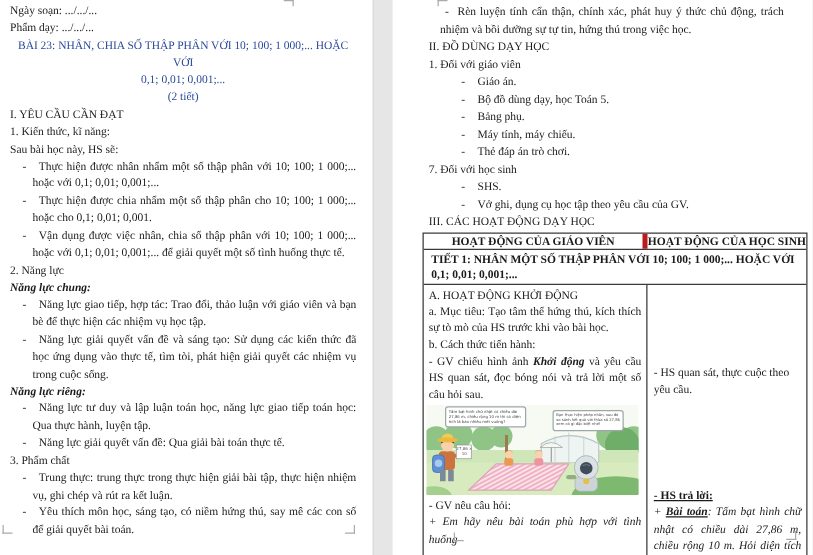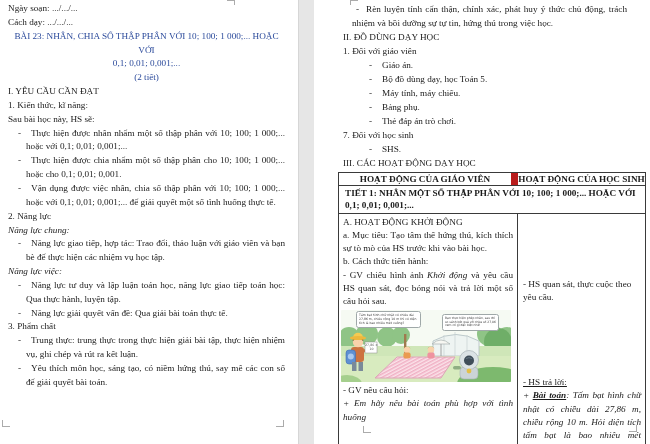--- a/index.html
+++ b/index.html
@@ -12,47 +12,47 @@
   }
   .page{position:absolute;top:0;height:444px;background:#ffffff;}
   .lp{left:0;width:298px;}
   .rp{left:314px;width:337px;}
   .gap{position:absolute;left:298px;top:0;width:15px;height:444px;background:#e6e6e6;border-left:1px solid #d6d6d6;border-right:1px solid #d6d6d6;}
 
   
   .lp-inner{padding:2px 13px 0 8px;font-size:9.2px;line-height:13.85px;}
   p{margin:0;}
   .b{font-weight:normal;}
-  .bi{font-weight:normal;font-style:italic;}
+  .bi{font-weight:bold;font-style:italic;}
   .it{font-style:italic;}
   .center{text-align:center;}
   .blue{color:#2b4a9b;}
   .jt{text-align:justify;}
   .bullet{position:relative;padding-left:18px;text-indent:5px;text-align:justify;}
   .bullet::before{content:"-";position:absolute;left:10px;top:0;text-indent:0;}
 
   
   .rp-top{padding:2px 24px 0 29px;font-size:9.2px;line-height:14.0px;}
   .bullet-r{position:relative;padding-left:9px;text-indent:14px;text-align:justify;}
   .bullet-r::before{content:"-";position:absolute;left:13px;top:0;text-indent:0;}
   .li2{position:relative;padding-left:39px;}
   .li2::before{content:"-";position:absolute;left:26px;top:0;}
 
   
   .gv-table{margin:2px 0 0 24px;width:308px;border:1px solid #3a3a3a;font-size:9.2px;box-sizing:border-box;background:#fff;}
   .t-head{display:flex;border-bottom:1px solid #3a3a3a;}
-  .t-h1{width:179px;border-right:7px solid #b91c1c;text-align:center;font-weight:bold;padding:1px 0;box-sizing:border-box;}
+  .t-h1{width:179px;border-right:4px solid #b91c1c;text-align:center;font-weight:bold;padding:1px 0;box-sizing:border-box;}
   .t-h2{flex:1;text-align:center;font-weight:bold;padding:1px 0;}
   .t-tiet{border-bottom:1px solid #3a3a3a;text-align:left;font-weight:bold;padding:1px 6px;line-height:12.4px;}
   .t-body{display:flex;}
   .t-c1{width:179px;border-right:1px solid #3a3a3a;padding:2px 4px 3px 4px;line-height:13.2px;box-sizing:border-box;}
   .t-c2{flex:1;padding:2px 4px 3px 5px;line-height:13.2px;}
   .t-c1 p{text-align:justify;}
   .hs-quan-sat{margin-top:62px;}
-  .hs-tra-loi{margin-top:72px;text-decoration:underline;}
+  .hs-tra-loi{margin-top:72px;text-decoration:underline;font-weight:bold;}
   .bt-label{font-weight:bold;font-style:italic;text-decoration:underline;}
 
   
   .illus{position:relative;width:170px;height:72px;margin:2px 0 2px -2px;overflow:hidden;border-radius:1px;}
   .illus svg{position:absolute;left:0;top:0;}
   .sbubble{position:absolute;background:#ffffff;border:0.5px solid #9fa8a8;border-radius:2.5px;
     font-family:"DejaVu Sans",sans-serif;color:#444;padding:1.5px 2px;box-sizing:border-box;
     font-size:3.1px;line-height:1.28;text-align:left;}
   .bub-l{left:15px;top:1px;width:65px;}
   .bub-r{left:101px;top:4px;width:57px;font-size:3.0px;}
@@ -67,57 +67,59 @@
   .c-tr{border-right-width:1px;border-top-width:1px;}
 </style>
 </head>
 <body>
 
 <div class="gap"></div>
 
 <div class="page lp">
   <div class="lp-inner">
     <p>Ngày soạn: .../.../...</p>
-    <p>Cách dạy: .../.../...</p>
+    <p>Phẩm dạy: .../.../...</p>
     <p class="b blue center">BÀI 23: NHÂN, CHIA SỐ THẬP PHÂN VỚI 10; 100; 1 000;... HOẶC VỚI</p>
     <p class="b blue center">0,1; 0,01; 0,001;...</p>
     <p class="b blue center">(2 tiết)</p>
     <p class="b">I. YÊU CẦU CẦN ĐẠT</p>
     <p class="b">1. Kiến thức, kĩ năng:</p>
     <p>Sau bài học này, HS sẽ:</p>
     <p class="bullet">Thực hiện được nhân nhẩm một số thập phân với 10; 100; 1 000;... hoặc với 0,1; 0,01; 0,001;...</p>
     <p class="bullet">Thực hiện được chia nhẩm một số thập phân cho 10; 100; 1 000;... hoặc cho 0,1; 0,01; 0,001.</p>
     <p class="bullet">Vận dụng được việc nhân, chia số thập phân với 10; 100; 1 000;... hoặc với 0,1; 0,01; 0,001;... để giải quyết một số tình huống thực tế.</p>
     <p class="b">2. Năng lực</p>
     <p class="bi">Năng lực chung:</p>
     <p class="bullet">Năng lực giao tiếp, hợp tác: Trao đổi, thảo luận với giáo viên và bạn bè để thực hiện các nhiệm vụ học tập.</p>
-    <p class="bi">Năng lực việc:</p>
+    <p class="bullet">Năng lực giải quyết vấn đề và sáng tạo: Sử dụng các kiến thức đã học ứng dụng vào thực tế, tìm tòi, phát hiện giải quyết các nhiệm vụ trong cuộc sống.</p>
+    <p class="bi">Năng lực riêng:</p>
     <p class="bullet">Năng lực tư duy và lập luận toán học, năng lực giao tiếp toán học: Qua thực hành, luyện tập.</p>
     <p class="bullet">Năng lực giải quyết vấn đề: Qua giải bài toán thực tế.</p>
     <p class="b">3. Phẩm chất</p>
     <p class="bullet">Trung thực: trung thực trong thực hiện giải bài tập, thực hiện nhiệm vụ, ghi chép và rút ra kết luận.</p>
     <p class="bullet">Yêu thích môn học, sáng tạo, có niềm hứng thú, say mê các con số để giải quyết bài toán.</p>
   </div>
   <div class="crop c-bl" style="left:2px;top:420px;"></div>
   <div class="crop c-br" style="left:276px;top:420px;"></div>
   <div class="crop c-tr" style="left:227px;top:0;height:4px;"></div>
 </div>
 
 <div class="page rp">
   <div class="rp-top">
     <p class="bullet-r">Rèn luyện tính cẩn thận, chính xác, phát huy ý thức chủ động, trách nhiệm và bồi dưỡng sự tự tin, hứng thú trong việc học.</p>
     <p class="b">II. ĐỒ DÙNG DẠY HỌC</p>
     <p class="b">1. Đối với giáo viên</p>
     <p class="li2">Giáo án.</p>
     <p class="li2">Bộ đồ dùng dạy, học Toán 5.</p>
+    <p class="li2">Bảng phụ.</p>
     <p class="li2">Máy tính, máy chiếu.</p>
-    <p class="li2">Bảng phụ.</p>
     <p class="li2">Thẻ đáp án trò chơi.</p>
     <p class="b">7. Đối với học sinh</p>
     <p class="li2">SHS.</p>
+    <p class="li2">Vở ghi, dụng cụ học tập theo yêu cầu của GV.</p>
     <p class="b">III. CÁC HOẠT ĐỘNG DẠY HỌC</p>
   </div>
 
   <div class="gv-table">
     <div class="t-head">
       <div class="t-h1">HOẠT ĐỘNG CỦA GIÁO VIÊN</div>
       <div class="t-h2">HOẠT ĐỘNG CỦA HỌC SINH</div>
     </div>
     <div class="t-tiet">TIẾT 1: NHÂN MỘT SỐ THẬP PHÂN VỚI 10; 100; 1 000;... HOẶC VỚI 0,1; 0,01; 0,001;...</div>
     <div class="t-body">

